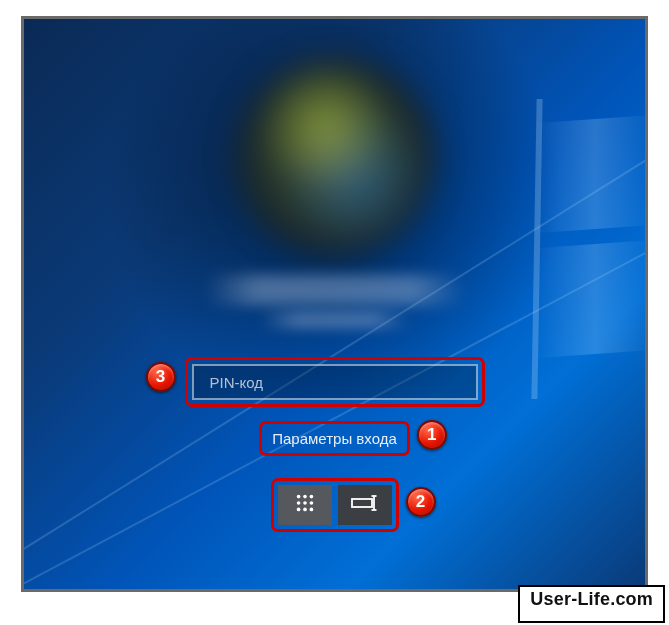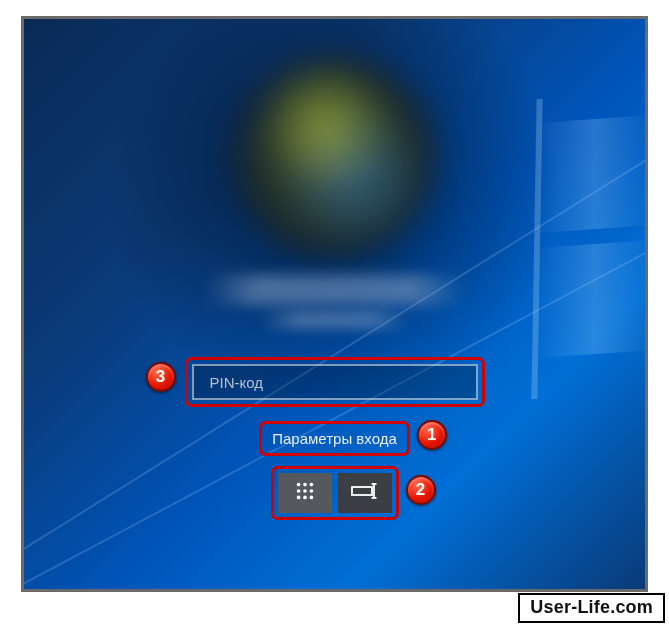--- a/index.html
+++ b/index.html
@@ -80,21 +80,21 @@
     height: 36px;
     background: rgba(0,0,0,0.25);
     border: 2px solid rgba(255,255,255,0.5);
     color: #e8e8e8;
     font-size: 15px;
     padding: 0 16px;
     outline: none;
   }
   .pin-input::placeholder { color: #c8d0da; opacity: 0.9; }
 
-  .options-wrap { margin-bottom: 10px; justify-content: center; }
+  .options-wrap { margin-bottom: 22px; justify-content: center; }
   .options-link {
     color: #e8eef6;
     font-size: 15px;
     padding: 2px 6px;
     cursor: pointer;
     white-space: nowrap;
   }
 
   .icons-wrap { }
   .icon-row { display: flex; gap: 6px; }
@@ -117,21 +117,21 @@
     color: #fff; font-weight: bold; font-size: 17px;
     display:flex; align-items:center; justify-content:center;
     font-family: Arial, sans-serif;
   }
 
   .watermark {
     position: absolute;
     right: 4px; bottom: 2px;
     background: #fff;
     border: 2px solid #000;
-    padding: 2px 10px 3px 10px;
+    padding: 2px 10px 11px 10px;
     font-family: Arial, sans-serif;
     font-size: 18px;
     font-weight: bold;
     color: #111;
     letter-spacing: 0.2px;
   }
 </style>
 </head>
 <body>
 

